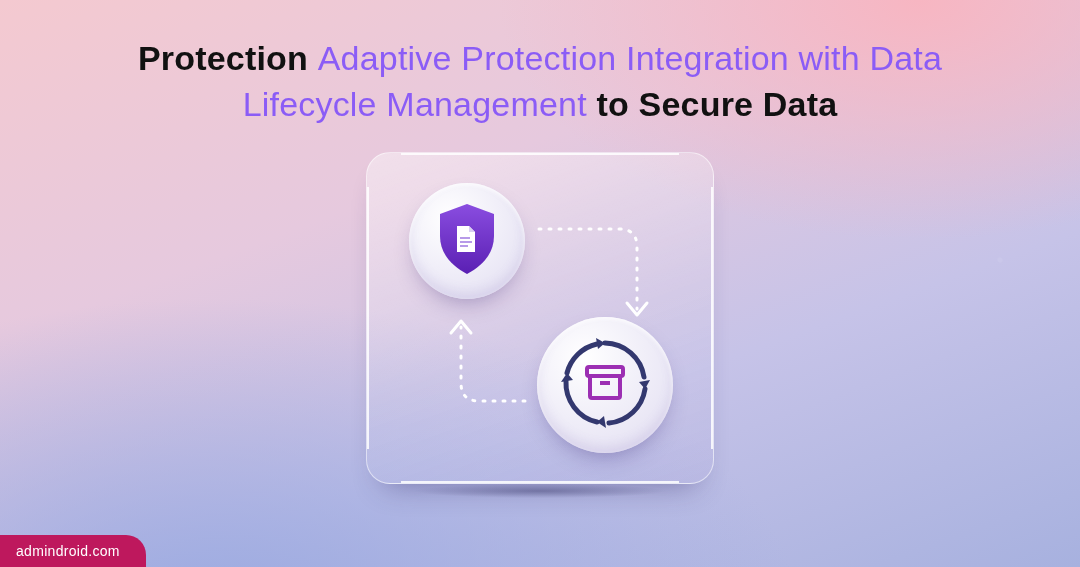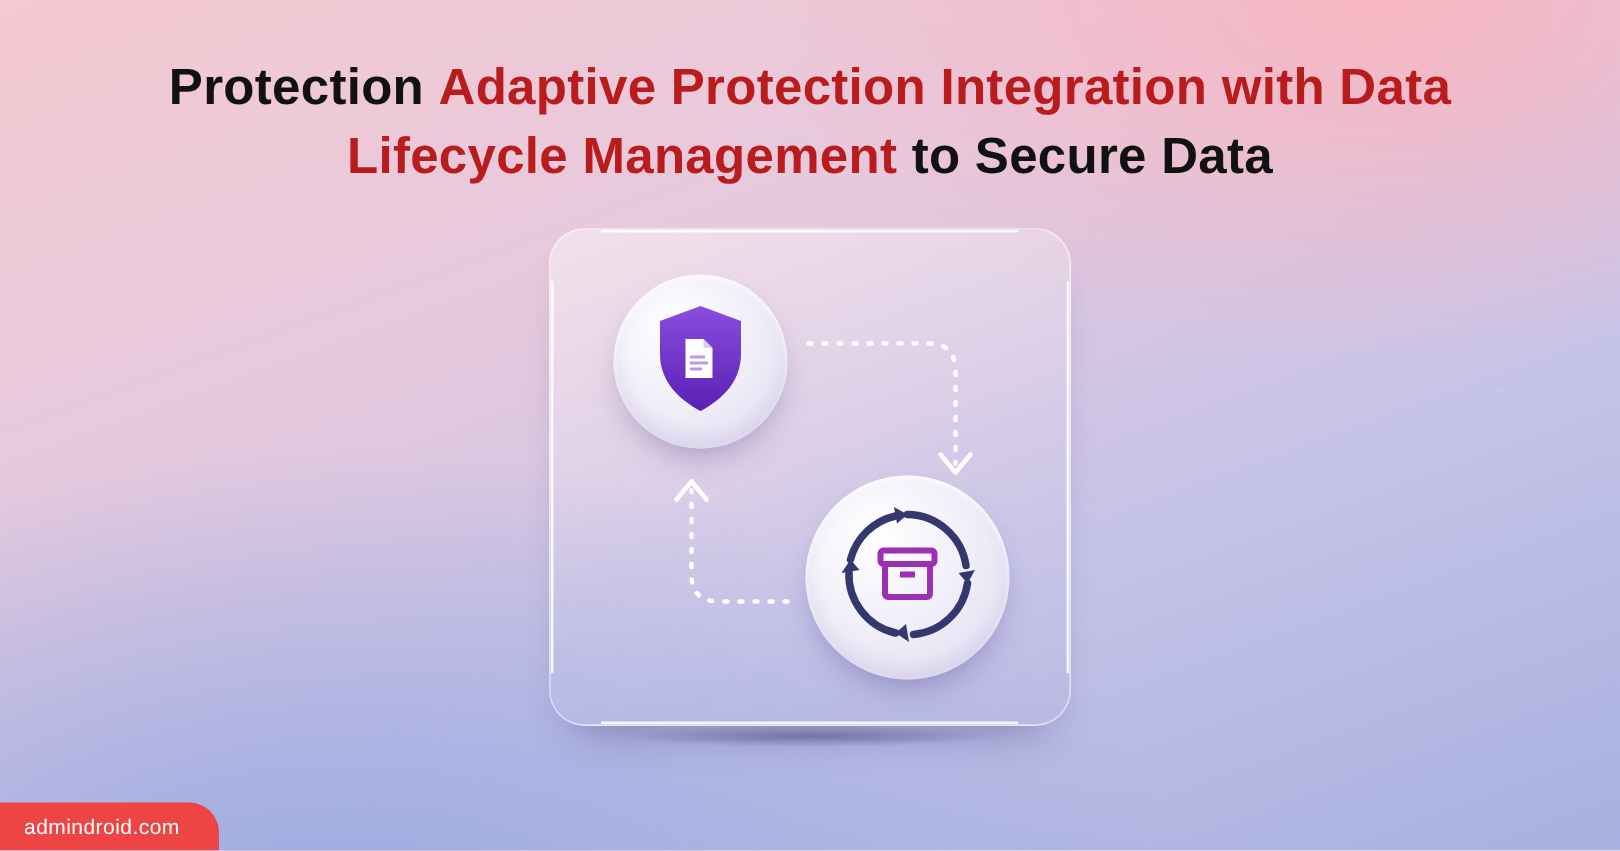--- a/index.html
+++ b/index.html
@@ -32,22 +32,22 @@
     transform: translateX(-50%);
     width: 900px;
     text-align: center;
     font-size: 34px;
     font-weight: 600;
     line-height: 1.35;
     color: #111;
     letter-spacing: 0.2px;
   }
   .headline .accent {
-    color: #b91c1c;
-    font-weight: 700;
+    color: #8b5cf6;
+    font-weight: 400;
   }
 
   .panel-wrap {
     position: absolute;
     top: 152px;
     left: 50%;
     transform: translateX(-50%);
   }
 
   .panel {
@@ -106,21 +106,21 @@
   .arrows-svg {
     position: absolute;
     inset: 0;
     pointer-events: none;
   }
 
   .attribution {
     position: absolute;
     left: 0;
     bottom: 0;
-    background: #ef4444;
+    background: #be185d;
     color: #fff;
     font-size: 14px;
     padding: 8px 26px 8px 16px;
     border-top-right-radius: 20px;
     letter-spacing: 0.3px;
   }
 </style>
 </head>
 <body>
 

